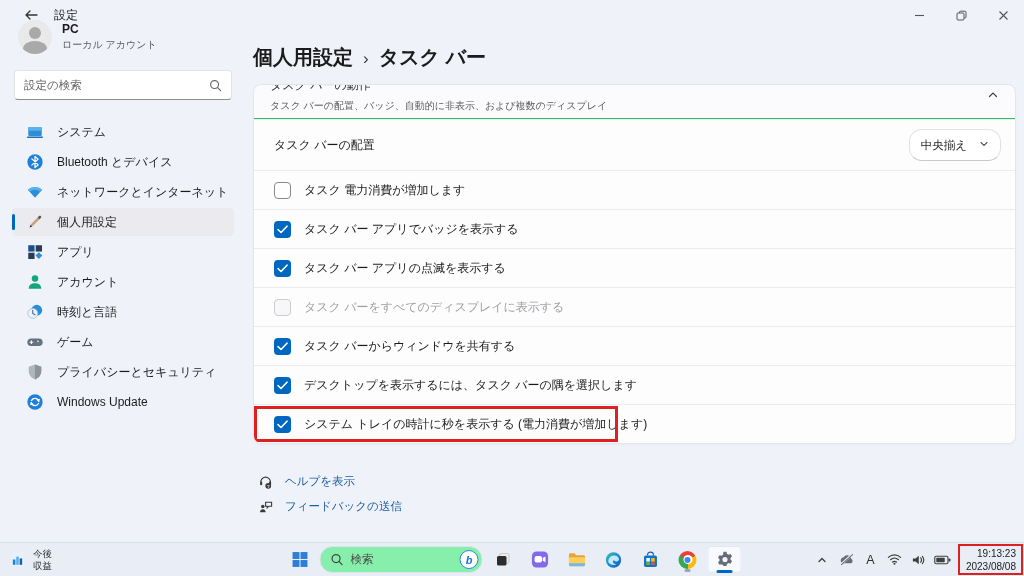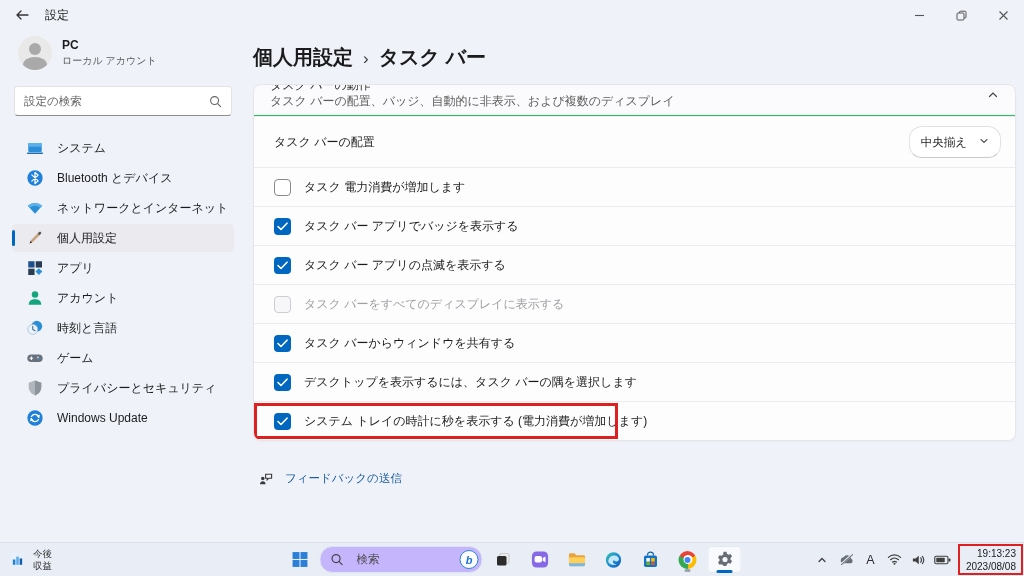--- a/index.html
+++ b/index.html
@@ -4,26 +4,26 @@
 <style>
   html,body{margin:0;padding:0;}
   body{
     width:1024px;height:576px;position:relative;overflow:hidden;
     background:#eff3f9;
     font-family:"Liberation Sans","DejaVu Sans",sans-serif;
     font-size:12px;color:#1b1b1b;
     -webkit-font-smoothing:antialiased;
   }
   
-  .titlebar{height:30px;display:flex;align-items:center;gap:16px;padding-left:15px;}
+  .titlebar{height:30px;display:flex;align-items:center;gap:16px;padding-left:24px;}
   .app-title{font-size:12px;color:#1b1b1b;}
   .win-controls{position:absolute;top:0;right:0;display:flex;}
   .win-btn{width:42px;height:30px;display:flex;align-items:center;justify-content:center;color:#5a5a5a;}
   
-  .sidebar{position:absolute;top:30px;left:0;width:246px;bottom:33px;padding:0 12px;box-sizing:border-box;}
+  .sidebar{position:absolute;top:14px;left:0;width:246px;bottom:33px;padding:0 12px;box-sizing:border-box;}
   .user{display:flex;align-items:center;gap:10px;padding:6px 6px 16px 6px;}
   .avatar{width:34px;height:34px;border-radius:50%;background:#e9e9e9;position:relative;overflow:hidden;flex:none;}
   .avatar::before{content:"";position:absolute;left:11px;top:7px;width:12px;height:12px;border-radius:50%;background:#a9a9a9;}
   .avatar::after{content:"";position:absolute;left:5px;top:21px;width:24px;height:16px;border-radius:50%;background:#a9a9a9;}
   .user-name{font-weight:bold;font-size:12px;line-height:1.3;}
   .user-type{font-size:10px;color:#5d5d5d;}
   .search-box{height:28px;background:#fff;border:1px solid #e3e3e3;border-bottom-color:#8d8d8d;border-radius:4px;
     display:flex;align-items:center;justify-content:space-between;padding:0 9px;margin:0 2px 18px 2px;}
   .search-ph{color:#636363;font-size:11.5px;}
   .nav-item{height:28px;margin-bottom:2px;display:flex;align-items:center;gap:13px;padding-left:13px;border-radius:4px;position:relative;cursor:default;}
@@ -32,21 +32,21 @@
   .nav-icon{width:19px;height:19px;display:flex;align-items:center;justify-content:center;flex:none;}
   .nav-label{font-size:12px;}
   
   .main{position:absolute;left:253px;top:30px;width:763px;bottom:33px;}
   .breadcrumb{display:flex;align-items:center;gap:10px;margin:14px 0 13px 0;font-size:20px;font-weight:bold;}
   .crumb-sep{font-weight:normal;color:#3a3a3a;font-size:17px;padding-top:2px;}
   .card{background:#fbfbfd;border:1px solid #e5e5ea;border-radius:8px;overflow:hidden;box-shadow:0 1px 2px rgba(0,0,0,0.03);}
   .card-header{position:relative;padding:0 16px 5px 16px;border-bottom:1px solid #22c55e;}
   .clip-wrap{height:7px;overflow:hidden;}
   .clip-title{font-size:12px;line-height:14px;color:#2f2f2f;margin-top:-7px;display:block;}
-  .card-sub{font-size:12px;color:#5c5c5c;margin-top:1px;}
+  .card-sub{font-size:10px;color:#5c5c5c;margin-top:7px;}
   .exp-chevron{position:absolute;right:16px;top:4px;}
   .row{display:flex;align-items:center;border-top:1px solid #ececf0;padding:0 14px 0 20px;position:relative;background:#fdfdfe;}
   .row.tall{height:50px;}
   .row.short{height:38px;}
   .row-label{flex:1;font-size:12px;color:#1b1b1b;}
   .row.disabled .row-label{color:#9f9fa3;}
   .checkbox{width:17px;height:17px;border-radius:4px;margin-right:13px;box-sizing:border-box;
     display:flex;align-items:center;justify-content:center;flex:none;cursor:pointer;}
   .checkbox.checked{background:#0067c0;}
   .checkbox.unchecked{background:#fff;border:1px solid #898989;}
@@ -60,22 +60,22 @@
   .link{color:#17599e;font-size:11.5px;cursor:pointer;}
   
   .taskbar{position:absolute;left:0;right:0;bottom:0;height:33px;background:#e8edf6;border-top:1px solid #d8dfe9;}
   .tb-widget{position:absolute;left:9px;top:0;height:100%;display:flex;align-items:center;gap:7px;cursor:pointer;}
   .tb-widget-text{font-size:9.5px;line-height:1.2;color:#333;}
   .tb-center{position:absolute;left:50%;top:0;height:100%;transform:translateX(-50%);display:flex;align-items:center;gap:3px;}
   .tb-icon{width:34px;height:27px;border-radius:4px;display:flex;align-items:center;justify-content:center;position:relative;cursor:pointer;}
   .tb-icon.active{background:#f8fafd;box-shadow:inset 0 0 0 1px #e3e8f0;}
   .tb-icon.active::after{content:"";position:absolute;bottom:0;left:9px;width:16px;height:3px;border-radius:2px;background:#0067c0;}
   .tb-icon.running::after{content:"";position:absolute;bottom:1px;left:14px;width:6px;height:3px;border-radius:2px;background:#9aa4b2;}
-  .tb-search{width:148px;height:25px;border-radius:13px;background:#c4b5fd;border:1px solid #dfe4ec;
-    display:flex;align-items:center;gap:13px;padding:0 3px 0 10px;cursor:pointer;justify-content:space-between;}
+  .tb-search{width:148px;height:25px;border-radius:13px;background:#86efac;border:1px solid #dfe4ec;
+    display:flex;align-items:center;gap:7px;padding:0 3px 0 10px;cursor:pointer;justify-content:space-between;}
   .tb-search-ph{flex:1;color:#4a4a4a;font-size:11.5px;}
   .bing-badge{width:19px;height:19px;border-radius:50%;background:#fff;border:1.5px solid #2b88d8;box-sizing:border-box;
     display:flex;align-items:center;justify-content:center;color:#1a73d8;font-weight:bold;font-style:italic;font-size:11px;}
   .chrome-icon{width:18px;height:18px;border-radius:50%;
     background:conic-gradient(from -60deg,#ea4335 0 120deg,#fbbc05 120deg 240deg,#34a853 240deg 360deg);
     display:flex;align-items:center;justify-content:center;}
   .chrome-mid{width:9px;height:9px;border-radius:50%;background:#fff;display:flex;align-items:center;justify-content:center;}
   .chrome-core{width:6px;height:6px;border-radius:50%;background:#4285f4;}
   .tray{position:absolute;right:0;top:0;height:100%;display:flex;align-items:center;gap:1px;padding-right:1px;}
   .tray-item{width:23px;height:27px;display:flex;align-items:center;justify-content:center;border-radius:4px;cursor:pointer;}
@@ -311,20 +311,32 @@
           <span class="row-label">システム トレイの時計に秒を表示する (電力消費が増加します)</span>
           <span class="red-box"></span>
         </div>
       </div>
   </div>
 
   <div class="links" id="links">
       <div class="link-row">
         <span style="display: flex;">
           <svg width="16" height="16" viewBox="0 0 20 20">
+            <path d="M3.5 10 a6 6 0 0 1 12 0" fill="none" stroke="#3a3a3a" stroke-width="1.5"></path>
+            <rect x="2.6" y="9.5" width="2.6" height="4.6" rx="1.2" fill="#3a3a3a"></rect>
+            <rect x="13.8" y="9.5" width="2.6" height="4.6" rx="1.2" fill="#3a3a3a"></rect>
+            <circle cx="12.8" cy="14.8" r="3.6" fill="#3a3a3a"></circle>
+            <text x="11.4" y="17" font-size="5.4" fill="#fff" font-weight="bold">?</text>
+          </svg>
+        </span>
+        <span class="link">ヘルプを表示</span>
+      </div>
+      <div class="link-row">
+        <span style="display: flex;">
+          <svg width="16" height="16" viewBox="0 0 20 20">
             <circle cx="6" cy="9.5" r="2.2" fill="#3a3a3a"></circle>
             <path d="M2.5 16.5 C2.5 14 4 12.7 6 12.7 C8 12.7 9.5 14 9.5 16.5 Z" fill="#3a3a3a"></path>
             <path d="M9.5 4 H17 V9 H13.5 L11.5 11 V9 H9.5 Z" fill="none" stroke="#3a3a3a" stroke-width="1.4"></path>
           </svg>
         </span>
         <span class="link">フィードバックの送信</span>
       </div>
     </div>
 </div>
 

